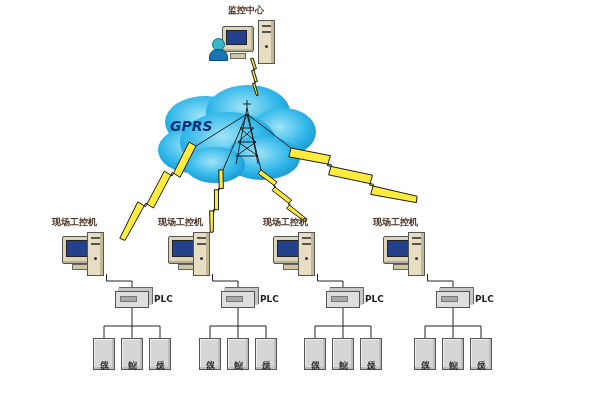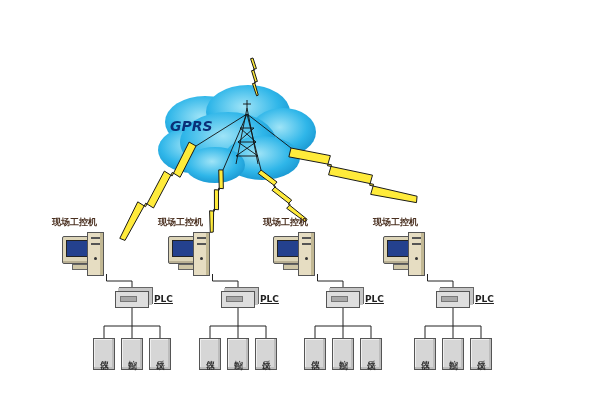--- a/index.html
+++ b/index.html
@@ -14,21 +14,21 @@
   .hq .monitor{width:30px;height:24px;}
   .screen{position:absolute;left:3px;top:3px;right:6px;bottom:6px;background:#24418e;border:1px solid #222;}
   .stand{position:absolute;width:14px;height:4px;background:#cfc6a6;border:1px solid #666;}
   .tower{position:absolute;width:15px;height:42px;background:#e6ddc2;border:1px solid #555;
          box-shadow:inset -3px 0 0 #c2b894;}
   .tower .slot{display:block;height:2px;background:#555;margin:4px 3px 0 3px;}
   .tower .dot{display:block;width:3px;height:3px;border-radius:50%;background:#333;margin:12px auto 0 auto;}
   .plc{position:absolute;width:32px;height:15px;background:#dedede;border:1px solid #555;
        box-shadow:3px -3px 0 0 #c6c6c6,4px -4px 0 0 #666;}
   .plc:after{content:"";position:absolute;left:4px;top:4px;width:15px;height:4px;background:#a8a8a8;border:1px solid #777;}
-  .plc-lbl{position:absolute;font-size:9px;font-weight:bold;color:#222;text-decoration:underline;}
+  .plc-lbl{position:absolute;font-size:9px;font-weight:bold;color:#222;}
   .devbox{position:absolute;width:20px;height:30px;background:#d6d6d6;border:1px solid #555;
           box-shadow:inset -2px -2px 0 #bdbdbd,inset 1px 1px 0 #efefef;
           display:flex;align-items:center;justify-content:center;
           font-size:9px;color:#222;writing-mode:vertical-rl;text-orientation:upright;letter-spacing:1px;}
   .person-head{position:absolute;width:11px;height:11px;border-radius:50%;background:#35b8cc;border:1px solid #0e6b7a;}
   .person-body{position:absolute;width:17px;height:10px;border-radius:8px 8px 0 0;background:#1b74b4;border:1px solid #0e4a7a;}
 </style>
 </head>
 <body>
 
@@ -73,20 +73,34 @@
     <g stroke="#222" stroke-width="1" fill="none">
       <path d="M106.5 274 V281 H132 V291 M132 306 V326 M104 326 H160 M104 326 V338 M132 326 V338 M160 326 V338"></path>
       <path d="M212.5 274 V281 H238 V291 M238 306 V326 M210 326 H266 M210 326 V338 M238 326 V338 M266 326 V338"></path>
       <path d="M317.5 274 V281 H343 V291 M343 306 V326 M315 326 H371 M315 326 V338 M343 326 V338 M371 326 V338"></path>
       <path d="M427.5 274 V281 H453 V291 M453 306 V326 M425 326 H481 M425 326 V338 M453 326 V338 M481 326 V338"></path>
     </g>
   </svg>
 
   <div class="gprs">GPRS</div>
 
+  <div class="hq" style="left:210px;top:4px;width:80px;height:70px;">
+    <div class="lbl" style="left:18px;top:0;">监控中心</div>
+    <div class="monitor" style="left:12px;top:22px;">
+      <div class="screen"></div>
+    </div>
+    <div class="stand" style="left:20px;top:49px;"></div>
+    <div class="person-head" style="left:2px;top:34px;"></div>
+    <div class="person-body" style="left:-1px;top:45px;"></div>
+    <div class="tower" style="left:48px;top:16px;">
+      <i class="slot"></i>
+      <i class="slot"></i>
+      <b class="dot"></b>
+    </div>
+  </div>
 
   <div class="station" style="left:50px;top:216px;width:140px;height:160px;">
     <div class="lbl" style="left:2px;top:0;">现场工控机</div>
     <div class="monitor" style="left:12px;top:20px;">
         <div class="screen"></div>
       </div>
     <div class="stand" style="left:22px;top:48px;"></div>
     <div class="tower" style="left:37px;top:16px;">
         <i class="slot"></i>
         <i class="slot"></i>

